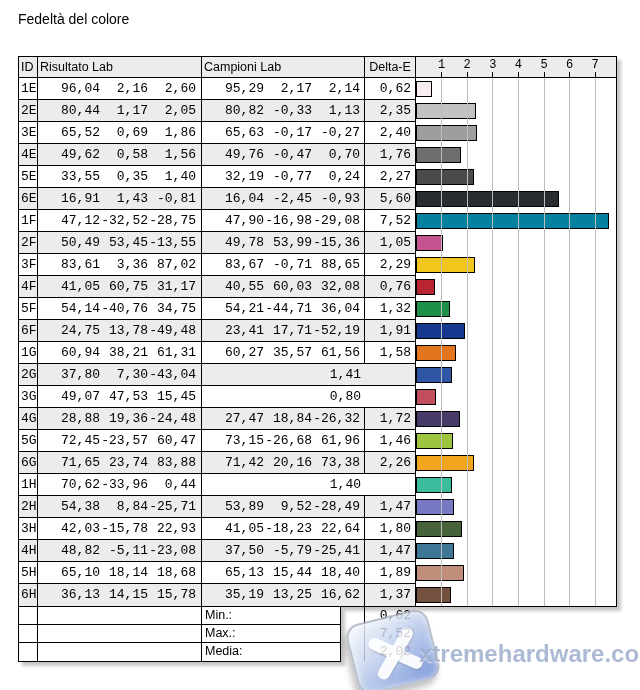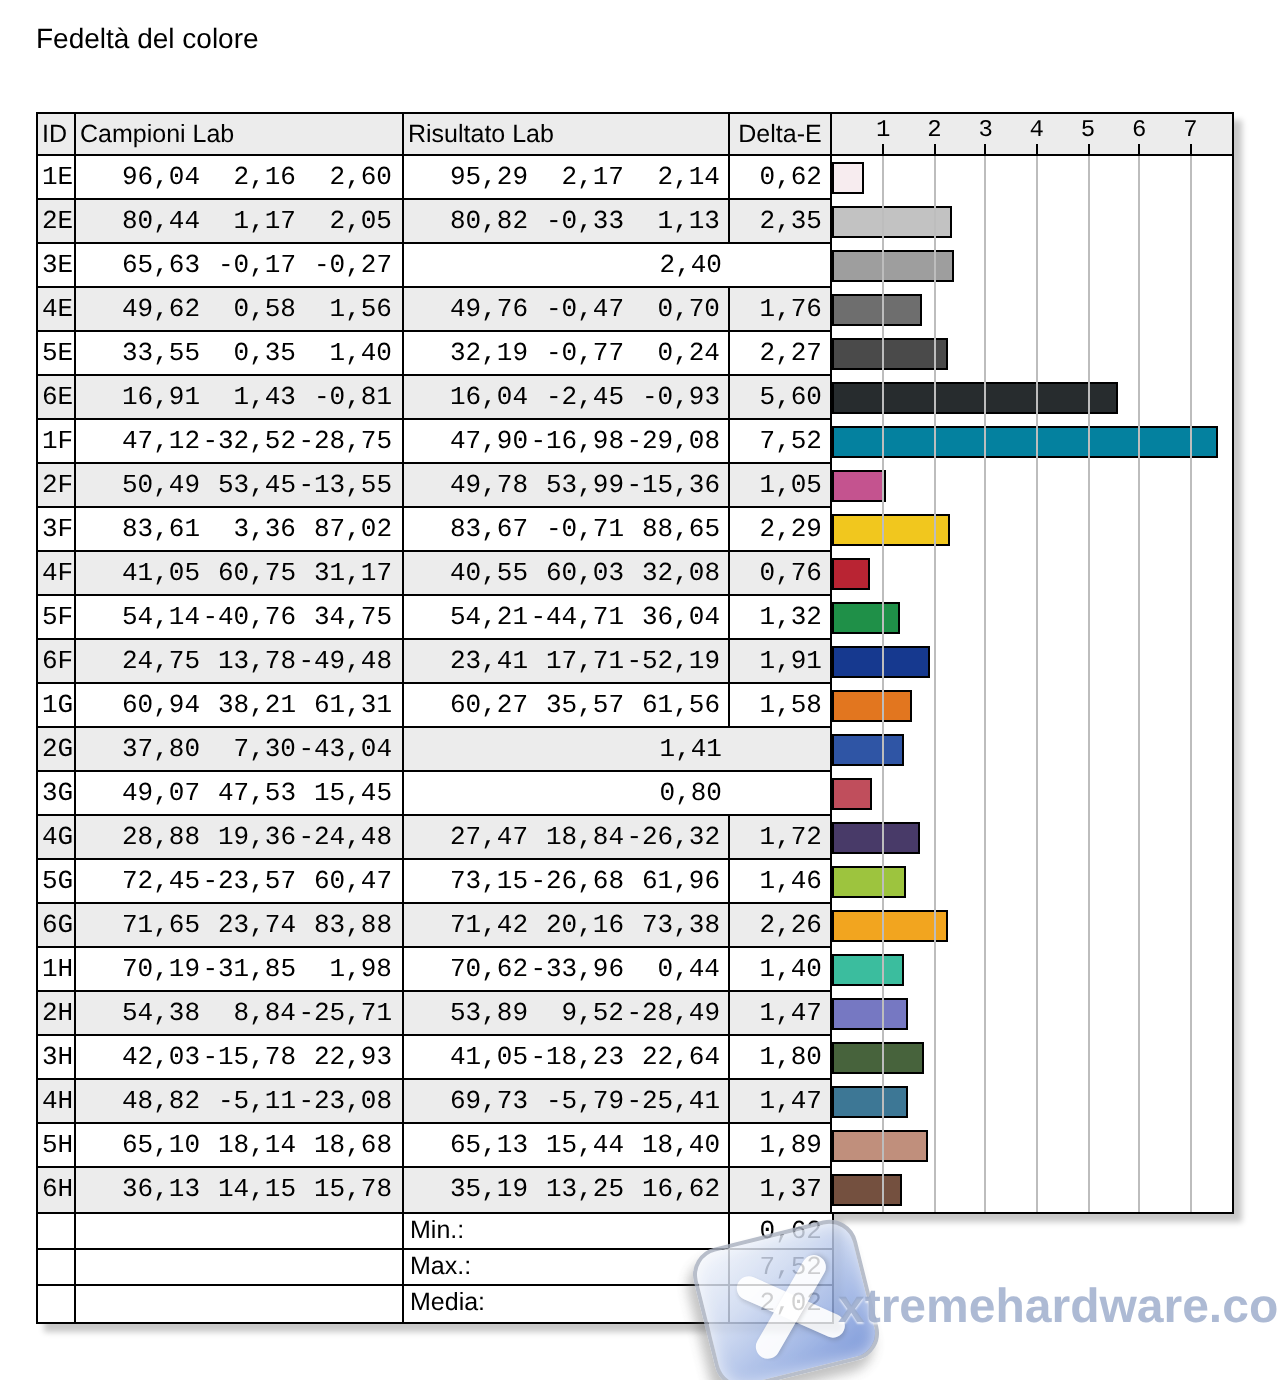--- a/index.html
+++ b/index.html
@@ -35,21 +35,21 @@
   .chartcol { flex:1; display:flex; flex-direction:column; }
   .axis { position:relative; height:21px; background:#ececec; border-bottom:1px solid #000;
           font-family:"Liberation Mono", monospace; font-size:12px; }
   .axis .tlabel { position:absolute; top:1px; width:20px; margin-left:-10px; text-align:center; }
   .axis .tmark { position:absolute; bottom:0; width:1px; height:5px; background:#000; }
   .plot { position:relative; flex:1; background:#fff; overflow:hidden; }
   .gridline { position:absolute; top:0; bottom:0; width:1px; background:#bdbdbd; }
   .bar { position:absolute; left:0; height:16px; border:1px solid #000; }
 
   
-  .summary { position:absolute; left:18px; top:607px; width:399px;
+  .summary { position:absolute; left:18px; top:607px; width:323px;
              border:1px solid #000; border-top:none; background:#404040;
              box-shadow:4px 4px 3px rgba(0,0,0,0.22); }
   .srow { height:18px; display:grid; grid-template-columns:19px 164px 163px 50px;
           border-bottom:1px solid #000; font-size:12.5px; line-height:17px; background:#fff; }
   .srow:last-child { border-bottom:none; }
   .srow .c { border-right:1px solid #000; overflow:hidden; }
   .srow .c:last-child { border-right:none; }
   .slabel { padding-left:3px; }
   .svalue { text-align:right; padding-right:4px; font-family:"Liberation Mono", monospace; font-size:13px; }
 
@@ -72,22 +72,22 @@
 <body>
 
 <div class="report">
 
   <div class="title">Fedeltà del colore</div>
 
   <div class="maintable">
     <div class="left">
       <div class="hrow">
         <div class="hc">ID</div>
+        <div class="hc">Risultato Lab</div>
         <div class="hc">Campioni Lab</div>
-        <div class="hc">Risultato Lab</div>
         <div class="hc">Delta-E</div>
       </div>
       <div id="tbody">
           <div class="drow">
             <div class="c idc">1E</div>
             <div class="c labc">
               <span class="n1">96,04</span>
               <span class="n2">2,16</span>
               <span class="n3">2,60</span>
             </div>
@@ -108,20 +108,25 @@
             <div class="c labc">
               <span class="n1">80,82</span>
               <span class="n2">-0,33</span>
               <span class="n3">1,13</span>
             </div>
             <div class="c dec">2,35</div>
           </div>
           <div class="drow">
             <div class="c idc">3E</div>
             <div class="c labc">
+              <span class="n1">65,52</span>
+              <span class="n2">0,69</span>
+              <span class="n3">1,86</span>
+            </div>
+            <div class="c labc">
               <span class="n1">65,63</span>
               <span class="n2">-0,17</span>
               <span class="n3">-0,27</span>
             </div>
             <div class="c dec">2,40</div>
           </div>
           <div class="drow alt">
             <div class="c idc">4E</div>
             <div class="c labc">
               <span class="n1">49,62</span>
@@ -317,25 +322,20 @@
             <div class="c labc">
               <span class="n1">71,42</span>
               <span class="n2">20,16</span>
               <span class="n3">73,38</span>
             </div>
             <div class="c dec">2,26</div>
           </div>
           <div class="drow">
             <div class="c idc">1H</div>
             <div class="c labc">
-              <span class="n1">70,19</span>
-              <span class="n2">-31,85</span>
-              <span class="n3">1,98</span>
-            </div>
-            <div class="c labc">
               <span class="n1">70,62</span>
               <span class="n2">-33,96</span>
               <span class="n3">0,44</span>
             </div>
             <div class="c dec">1,40</div>
           </div>
           <div class="drow alt">
             <div class="c idc">2H</div>
             <div class="c labc">
               <span class="n1">54,38</span>
@@ -364,21 +364,21 @@
             <div class="c dec">1,80</div>
           </div>
           <div class="drow alt">
             <div class="c idc">4H</div>
             <div class="c labc">
               <span class="n1">48,82</span>
               <span class="n2">-5,11</span>
               <span class="n3">-23,08</span>
             </div>
             <div class="c labc">
-              <span class="n1">69,73</span>
+              <span class="n1">37,50</span>
               <span class="n2">-5,79</span>
               <span class="n3">-25,41</span>
             </div>
             <div class="c dec">1,47</div>
           </div>
           <div class="drow">
             <div class="c idc">5H</div>
             <div class="c labc">
               <span class="n1">65,10</span>
               <span class="n2">18,14</span>

